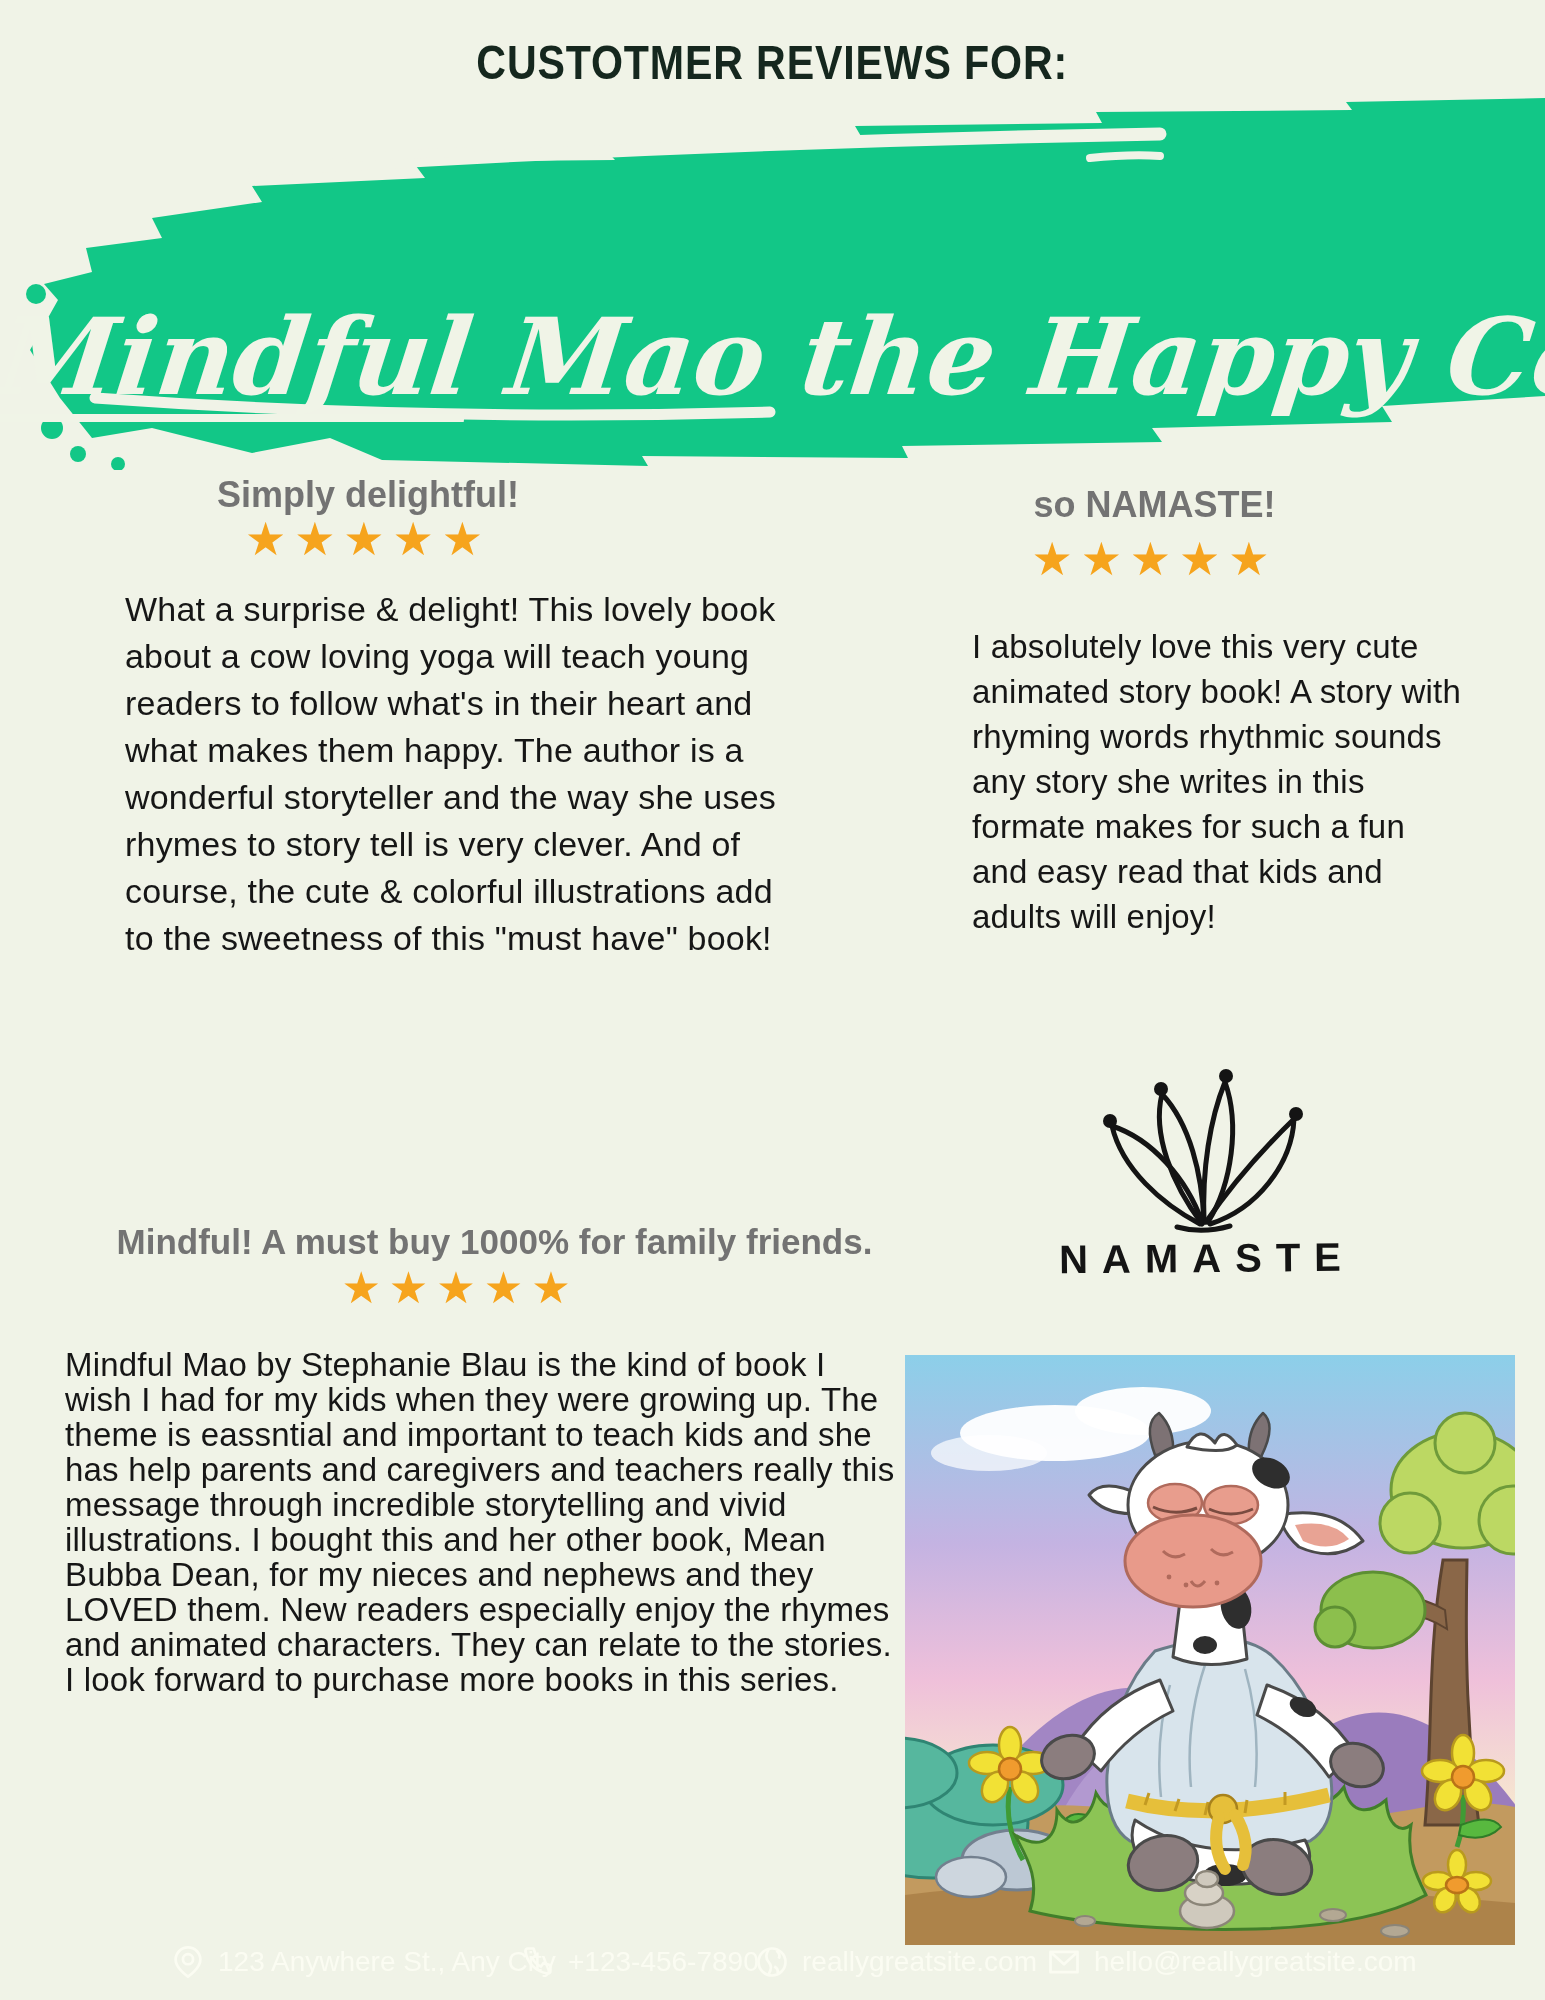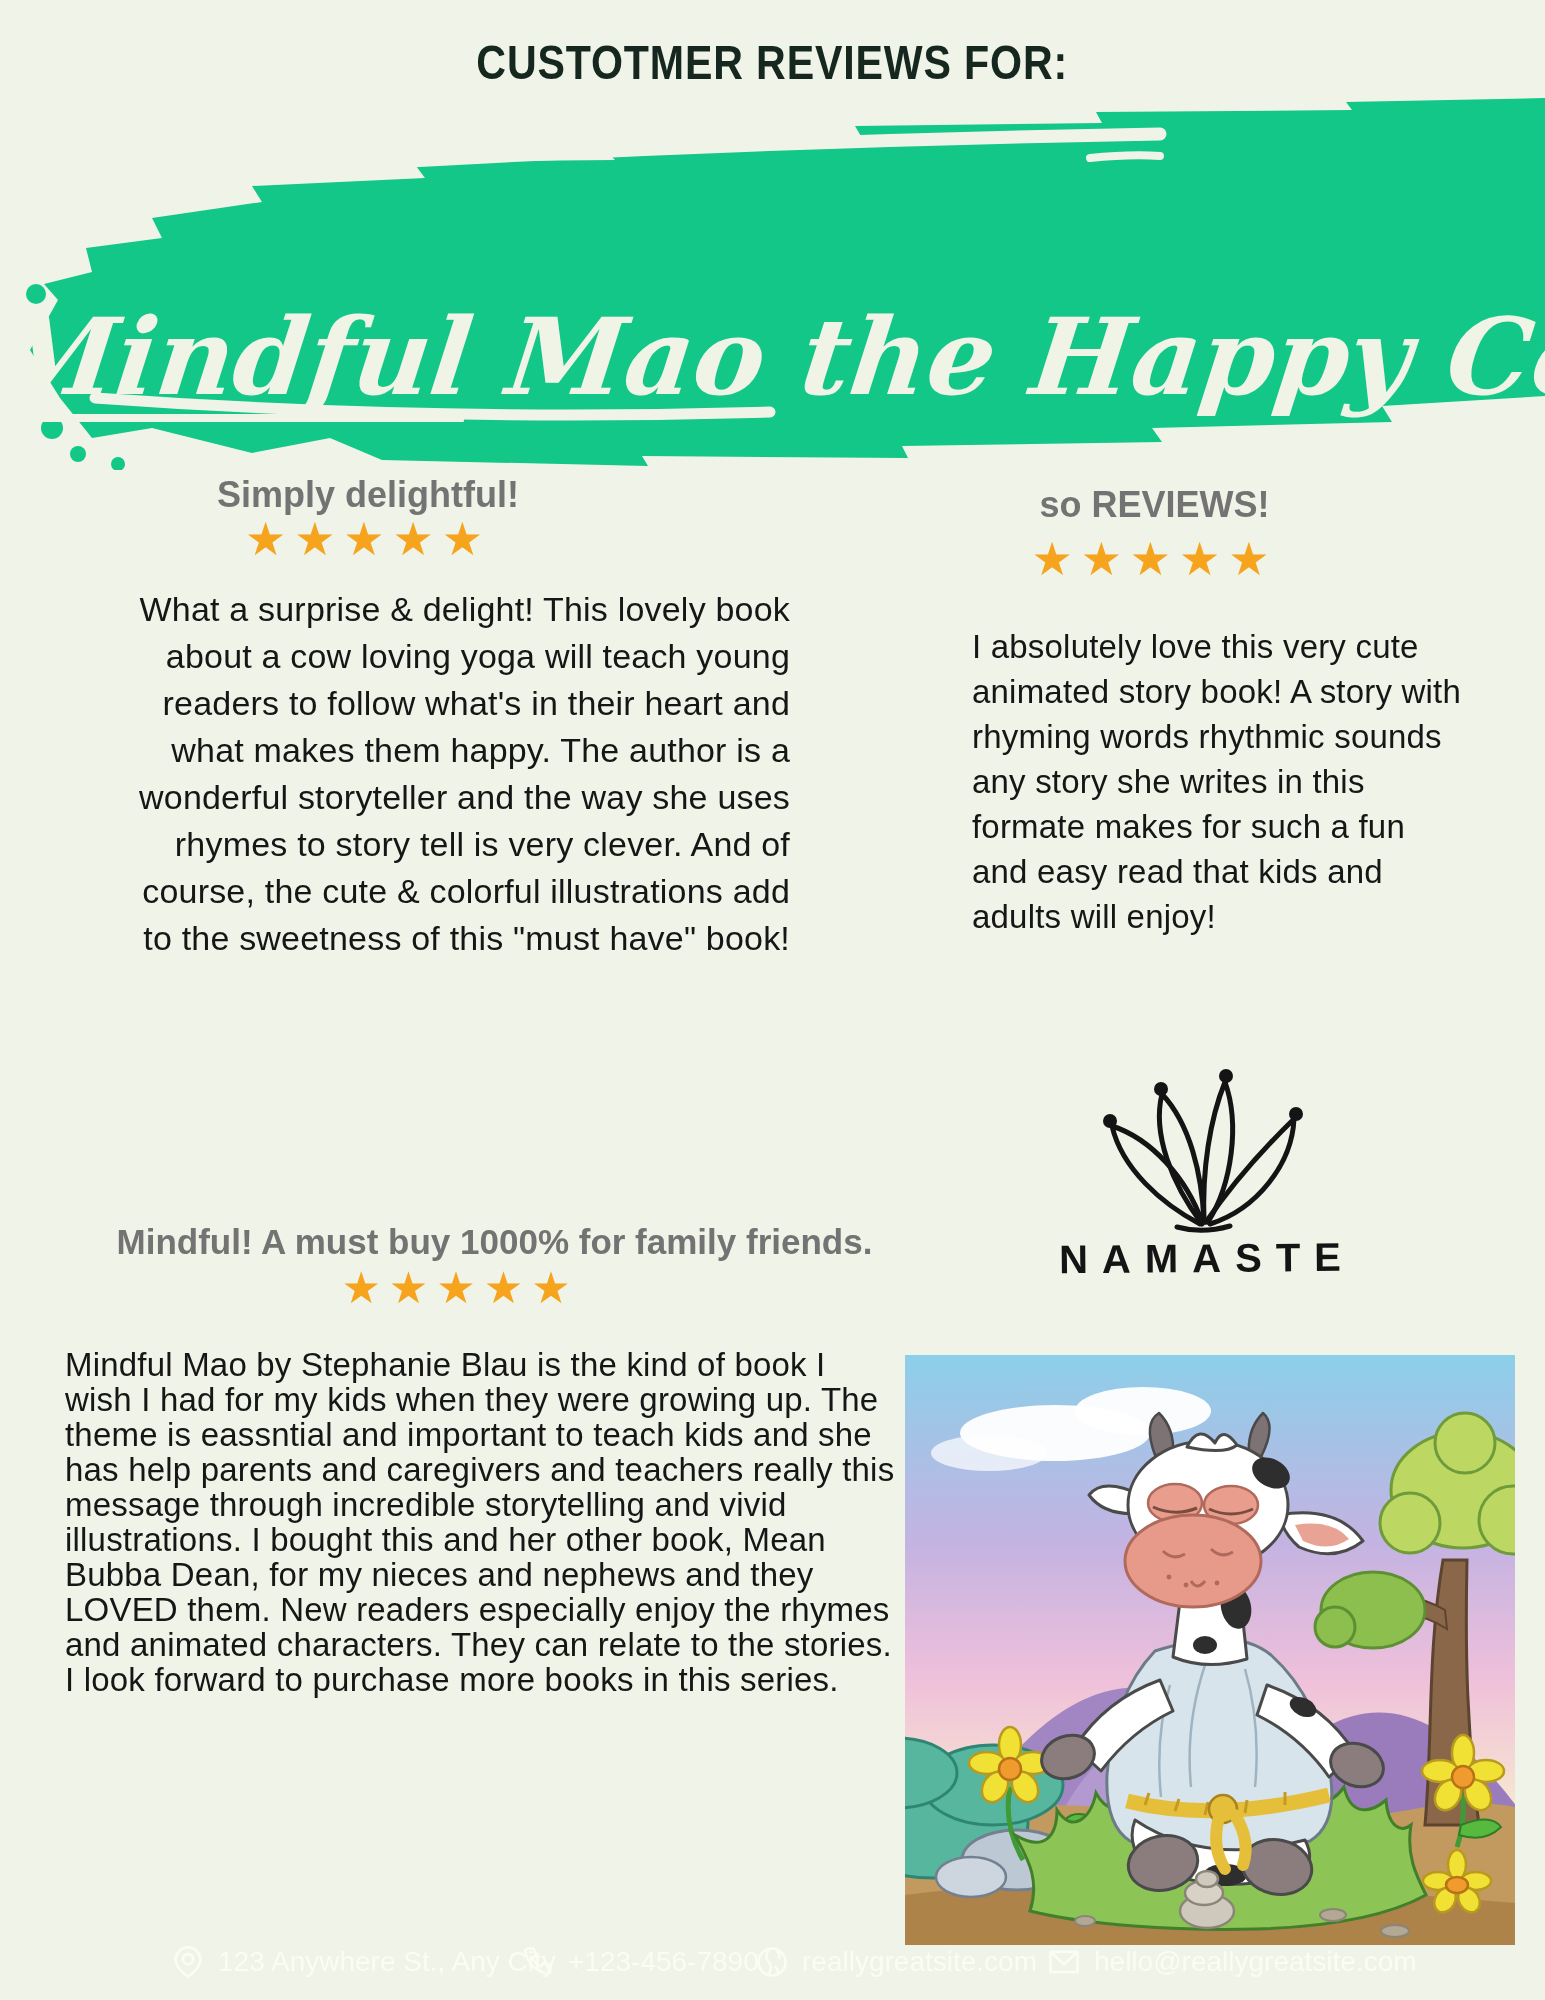--- a/index.html
+++ b/index.html
@@ -18,21 +18,21 @@
                 font-size:106px;color:#f0f4e7;transform:skewX(-7deg);white-space:nowrap;}
   .banner-title .u{text-decoration:underline;text-decoration-thickness:8px;text-underline-offset:20px;}
 
   
   .review-title{position:absolute;text-align:center;font-weight:800;font-size:36px;color:#737373;}
   .stars{position:absolute;text-align:center;font-size:46px;color:#f6a41d;letter-spacing:8px;line-height:1;}
   .review-body{position:absolute;font-size:33px;line-height:46px;color:#161616;letter-spacing:.2px;}
 
   #r1-title{left:108px;top:474px;width:520px;}
   #r1-stars{left:108px;top:516px;width:520px;}
-  #r1-body{left:125px;top:586px;width:665px;line-height:47px;font-size:34px;text-align:right;}
+  #r1-body{left:125px;top:586px;width:665px;line-height:47px;font-size:34px;}
 
   #r2-title{left:912px;top:484px;width:485px;}
   #r2-stars{left:912px;top:536px;width:485px;}
   #r2-body{left:932px;top:624px;width:495px;line-height:45px;margin-left:40px;}
 
   #r3-title{left:32px;top:1222px;width:925px;font-size:35px;}
   #r3-stars{left:210px;top:1266px;width:500px;font-size:44px;}
   #r3-body{left:65px;top:1347px;width:835px;line-height:35px;}
 
   
@@ -73,21 +73,21 @@
       <path d="M95 300 Q 430 324 770 314" stroke="#f0f3e7" stroke-width="11" fill="none" stroke-linecap="round"></path>
       <path d="M1090 60 Q 1130 56 1160 58" stroke="#f0f3e7" stroke-width="8" fill="none" stroke-linecap="round"></path>
     </svg>
     <div class="banner-title"><span class="u">Mindful</span><span> Mao the Happy Cow</span></div>
   </div>
 
   <div id="r1-title" class="review-title">Simply delightful!</div>
   <div id="r1-stars" class="stars">★★★★★</div>
   <div id="r1-body" class="review-body">What a surprise &amp; delight! This lovely book about a cow loving yoga will teach young readers to follow what's in their heart and what makes them happy. The author is a wonderful storyteller and the way she uses rhymes to story tell is very clever. And of course, the cute &amp; colorful illustrations add to the sweetness of this "must have" book!</div>
 
-  <div id="r2-title" class="review-title">so REVIEWS!</div>
+  <div id="r2-title" class="review-title">so NAMASTE!</div>
   <div id="r2-stars" class="stars">★★★★★</div>
   <div id="r2-body" class="review-body">I absolutely love this very cute animated story book! A story with rhyming words rhythmic sounds any story she writes in this formate makes for such a fun and easy read that kids and adults will enjoy!</div>
 
   <div id="r3-title" class="review-title">Mindful! A must buy 1000% for family friends.</div>
   <div id="r3-stars" class="stars">★★★★★</div>
   <div id="r3-body" class="review-body">Mindful Mao by Stephanie Blau is the kind of book I wish I had for my kids when they were growing up. The theme is eassntial and important to teach kids and she has help parents and caregivers and teachers really this message through incredible storytelling and vivid illustrations. I bought this and her other book, Mean Bubba Dean, for my nieces and nephews and they LOVED them. New readers especially enjoy the rhymes and animated characters. They can relate to the stories. I look forward to purchase more books in this series.</div>
 
   <div class="lotus-wrap">
     <svg width="240" height="170" viewBox="0 0 240 170" fill="none" stroke="#141414" stroke-width="5" stroke-linecap="round">
       <path d="M120 160 C 90 120 70 70 80 30 C 108 60 120 110 122 158"></path>

